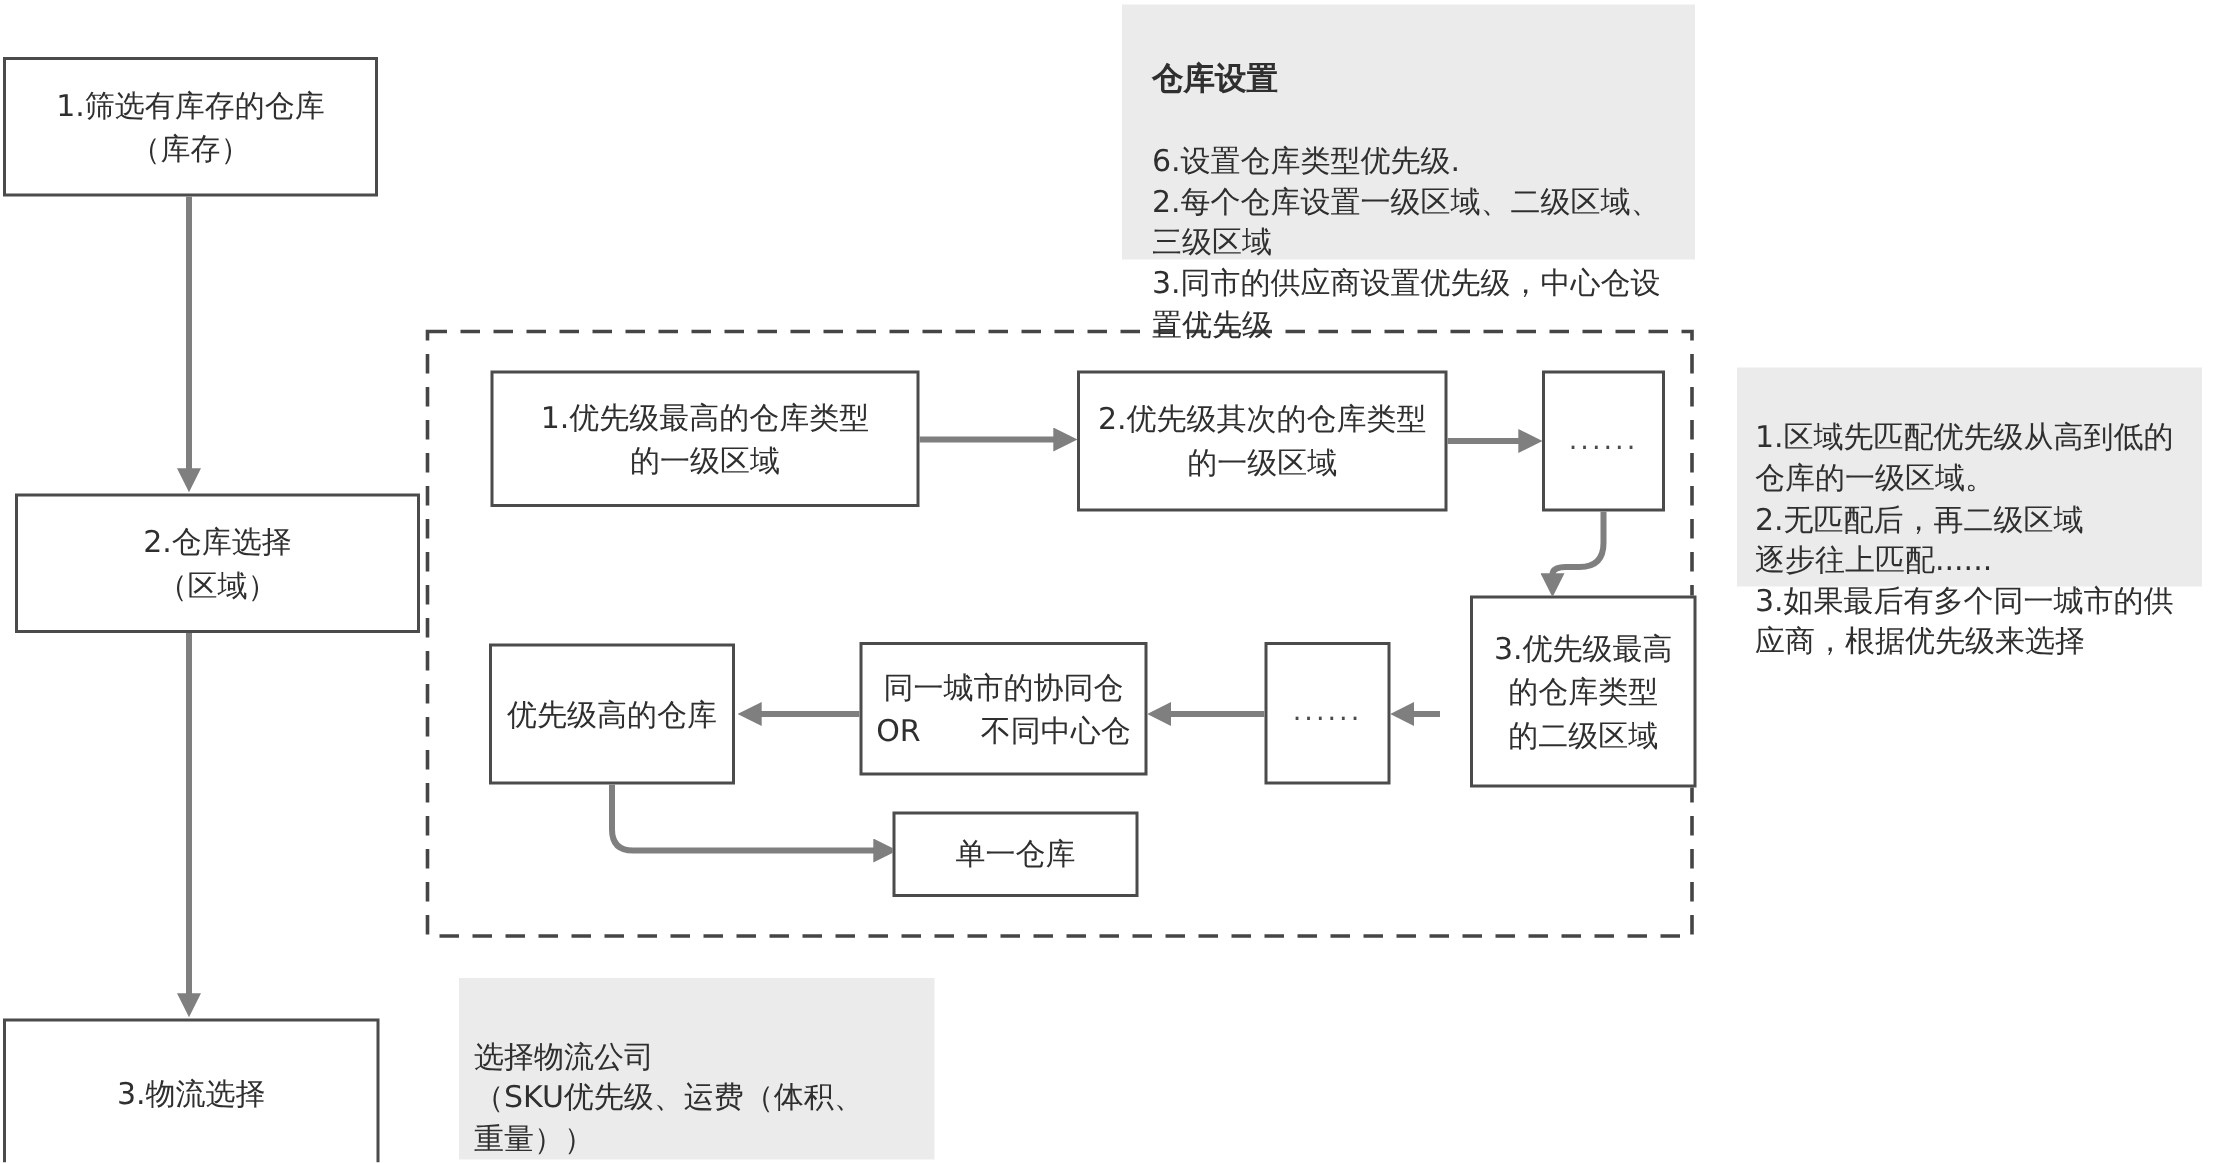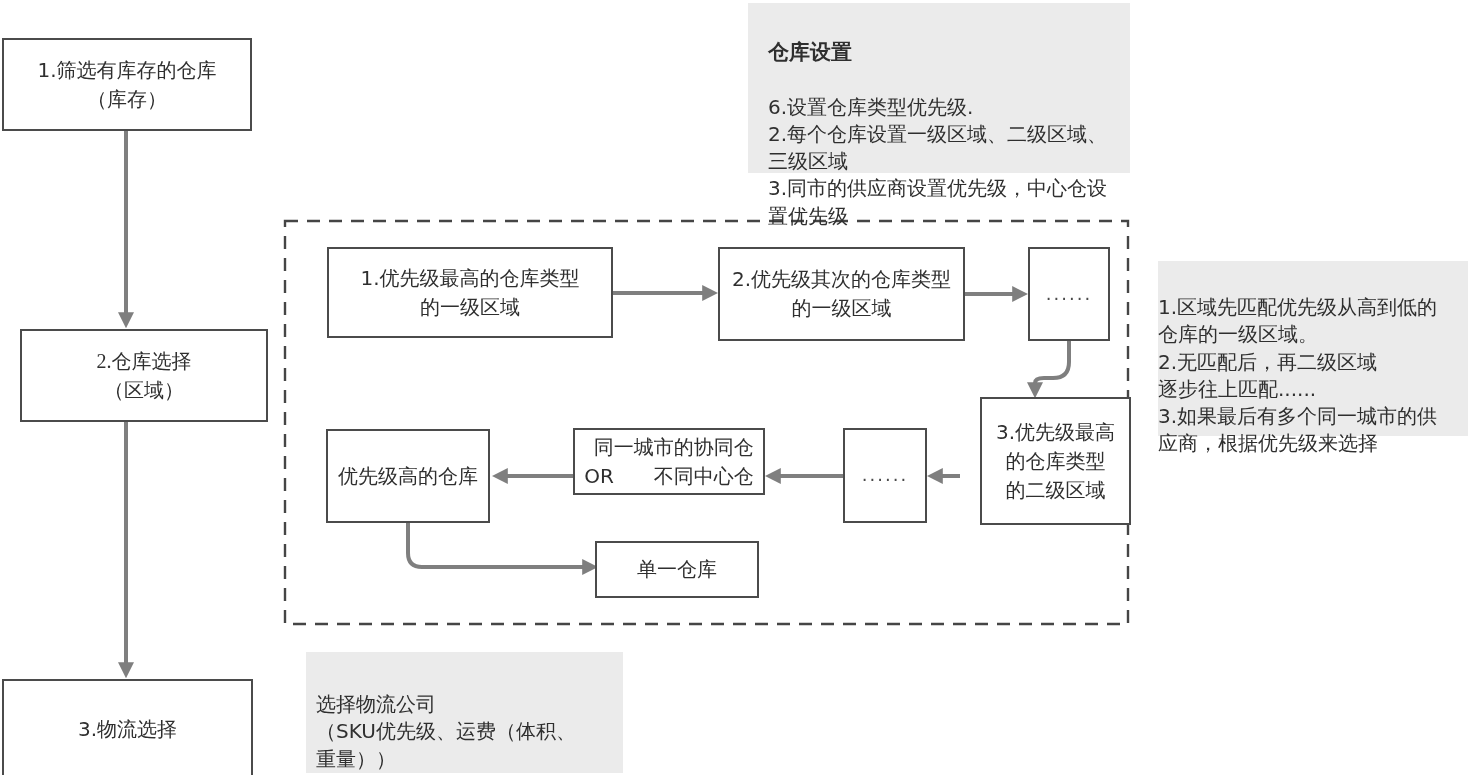--- a/index.html
+++ b/index.html
@@ -69,35 +69,35 @@
     <path d="M1069,341 L1069,362 Q1069,378 1053,378 L1044,378 Q1035,378 1035,383" fill="none" stroke="#7f7f7f" stroke-width="4" marker-end="url(#ah)"></path>
     <path d="M960,476 L942,476" fill="none" stroke="#7f7f7f" stroke-width="4" marker-end="url(#ah)"></path>
     <path d="M843,476 L780,476" fill="none" stroke="#7f7f7f" stroke-width="4" marker-end="url(#ah)"></path>
     <path d="M573,476 L507,476" fill="none" stroke="#7f7f7f" stroke-width="4" marker-end="url(#ah)"></path>
     <path d="M408,523 L408,553 Q408,567 422,567 L583,567" fill="none" stroke="#7f7f7f" stroke-width="4" marker-end="url(#ah)"></path>
   </svg>
 
   <div class="flow-box" style="left:2px;top:38px;width:250px;height:93px;">1.筛选有库存的仓库
 （库存）</div>
 
-  <div class="flow-box" style="left:20px;top:329px;width:248px;height:93px;font-family:Liberation Serif, serif;">2.仓库选择
+  <div class="flow-box" style="left:10px;top:329px;width:270px;height:93px;">2.仓库选择
 （区域）</div>
 
   <div class="flow-box" style="left:2px;top:679px;width:251px;height:101px;">3.物流选择</div>
 
   <div class="note" style="left:748px;top:3px;width:382px;height:170px;padding-left:20px;">
     <div class="note-title">仓库设置</div>
     <div class="note-body">6.设置仓库类型优先级.
 2.每个仓库设置一级区域、二级区域、
 三级区域
 3.同市的供应商设置优先级，中心仓设
 置优先级</div>
   </div>
 
-  <div class="note" style="left:1158px;top:245px;width:310px;height:175px;padding:6px 0;margin-top:16px;">
+  <div class="note" style="left:1158px;top:245px;width:310px;height:146px;padding:6px 12px;">
     <div class="note-body">1.区域先匹配优先级从高到低的
 仓库的一级区域。
 2.无匹配后，再二级区域
 逐步往上匹配......
 3.如果最后有多个同一城市的供
 应商，根据优先级来选择</div>
   </div>
 
   <div class="note" style="left:306px;top:652px;width:317px;height:121px;padding:12px 10px;">
     <div class="note-body">选择物流公司
@@ -112,20 +112,20 @@
 的一级区域</div>
 
   <div class="flow-box dots-box" style="left:1028px;top:247px;width:82px;height:94px;">......</div>
 
   <div class="flow-box" style="left:980px;top:397px;width:151px;height:128px;">3.优先级最高
 的仓库类型
 的二级区域</div>
 
   <div class="flow-box dots-box" style="left:843px;top:428px;width:84px;height:95px;">......</div>
 
-  <div class="flow-box" style="left:573px;top:428px;width:192px;height:67px;text-align:right;">同一城市的协同仓
+  <div class="flow-box" style="left:573px;top:428px;width:192px;height:89px;">同一城市的协同仓
 OR　　不同中心仓</div>
 
   <div class="flow-box" style="left:326px;top:429px;width:164px;height:94px;">优先级高的仓库</div>
 
   <div class="flow-box" style="left:595px;top:541px;width:164px;height:57px;">单一仓库</div>
 
 </div>
 
 </body></html>

